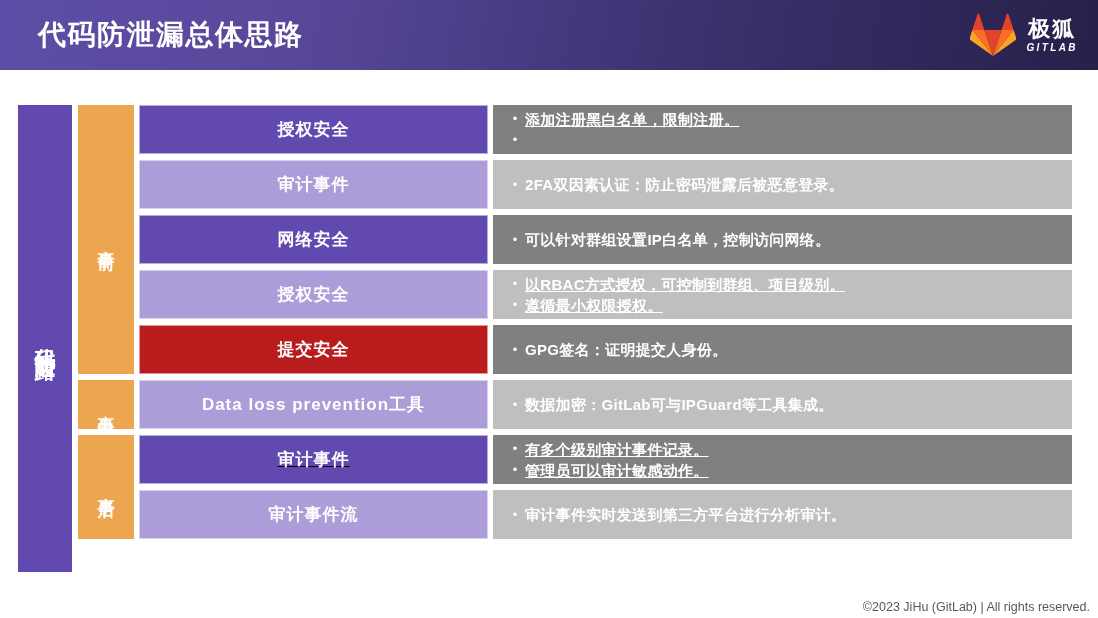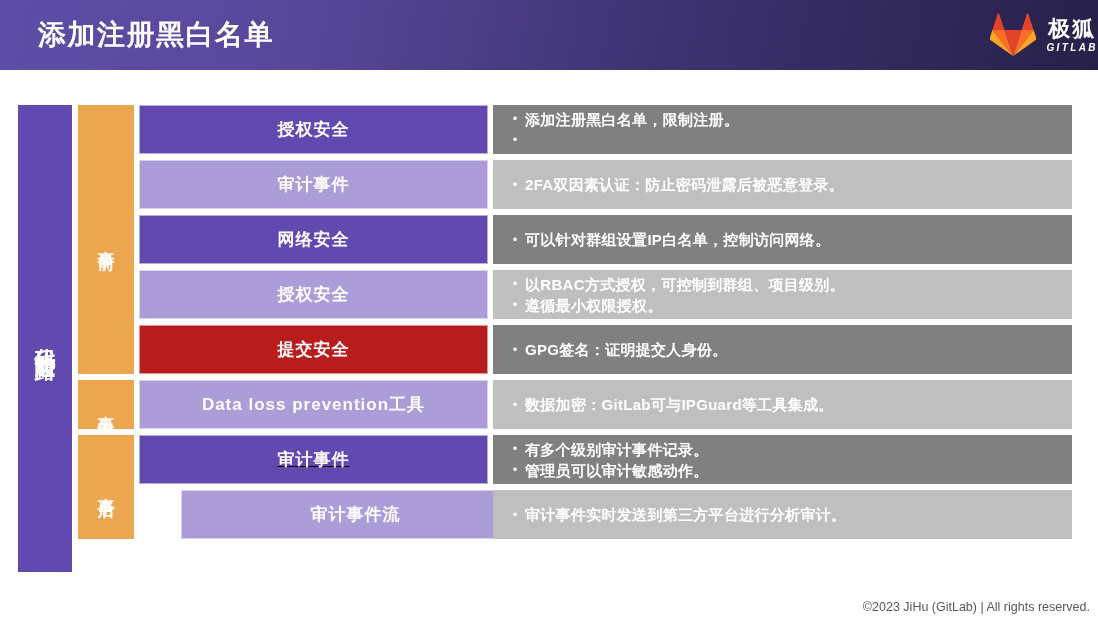--- a/index.html
+++ b/index.html
@@ -14,21 +14,21 @@
   
   .header {
     position:absolute; left:0; top:0; width:1098px; height:70px;
     background:linear-gradient(100deg,#5e4da6 0%,#584799 28%,#3c3270 62%,#272049 100%);
     display:flex; align-items:center; justify-content:space-between;
   }
   .header-title {
     color:#ffffff; font-size:28px; font-weight:bold;
     margin-left:38px; letter-spacing:1.5px;
   }
-  .brand { display:flex; align-items:center; gap:10px; }
+  .brand { display:flex; align-items:center; margin-right:20px; gap:10px; }
   .brand-logo { width:46px; height:44px; display:block; }
   .brand-text { display:flex; flex-direction:column; align-items:center; line-height:1; }
   .brand-cn { color:#ffffff; font-size:22px; font-weight:bold; letter-spacing:2px; }
   .brand-en { color:#ffffff; font-size:10px; font-weight:bold; letter-spacing:2.4px; margin-top:3px;font-style:italic; }
 
   
   .diagram { position:absolute; left:0; top:70px; width:1098px; height:520px; }
 
   .col-main {
     position:absolute; left:18px; top:35px; width:54px; height:467px;
@@ -61,32 +61,32 @@
     position:absolute; left:493px; width:579px; height:49px;
     display:flex; flex-direction:column; justify-content:center;
     padding-left:12px;
   }
   .desc-line { display:flex; align-items:flex-start; color:#ffffff; }
   .desc-bullet {
     width:20px; flex:0 0 20px; text-align:center;
     font-size:13px; line-height:20px; color:#ffffff;
   }
   .desc-text { font-size:15px; line-height:20px; font-weight:bold; letter-spacing:.3px; }
-  .desc-box.two .desc-text { line-height:21px; }
+  .desc-box.two .desc-text { line-height:21px;text-decoration:underline; }
 
   .footer {
     position:absolute; right:8px; bottom:4px;
     font-size:12.5px; color:#595959;
   }
 </style>
 </head>
 <body>
 
 <div class="header">
-  <div class="header-title">添加注册黑白名单</div>
+  <div class="header-title">代码防泄漏总体思路</div>
   <div class="brand">
     <svg class="brand-logo" viewBox="0 0 50 48">
       <path d="M25 47 L15.6 18.5 H34.4 Z" fill="#e24329"></path>
       <path d="M25 47 L15.6 18.5 H2.5 Z" fill="#fc6d26"></path>
       <path d="M2.5 18.5 L-0.4 27.4 a1.9 1.9 0 0 0 0.7 2.1 L25 47 Z" fill="#fca326"></path>
       <path d="M2.5 18.5 H15.6 L10 1.3 a0.97 0.97 0 0 0 -1.85 0 Z" fill="#e24329"></path>
       <path d="M25 47 L34.4 18.5 H47.5 Z" fill="#fc6d26"></path>
       <path d="M47.5 18.5 L50.4 27.4 a1.9 1.9 0 0 1 -0.7 2.1 L25 47 Z" fill="#fca326"></path>
       <path d="M47.5 18.5 H34.4 L40 1.3 a0.97 0.97 0 0 1 1.85 0 Z" fill="#e24329"></path>
     </svg>
@@ -182,21 +182,21 @@
       <div class="desc-box two" style="top: 365px; background: rgb(128, 128, 128);">
         <div class="desc-line">
           <span class="desc-bullet">•</span>
           <span class="desc-text">有多个级别审计事件记录。</span>
         </div>
         <div class="desc-line">
           <span class="desc-bullet">•</span>
           <span class="desc-text">管理员可以审计敏感动作。</span>
         </div>
       </div>
-      <div class="label-box" style="top: 420px; background: rgb(172, 156, 216); margin-left: 42px;">
+      <div class="label-box" style="top: 420px; background: rgb(172, 156, 216);">
         <span>审计事件流</span>
       </div>
       <div class="desc-box" style="top: 420px; background: rgb(191, 191, 191);">
         <div class="desc-line">
           <span class="desc-bullet">•</span>
           <span class="desc-text">审计事件实时发送到第三方平台进行分析审计。</span>
         </div>
       </div>
     </div>
 

